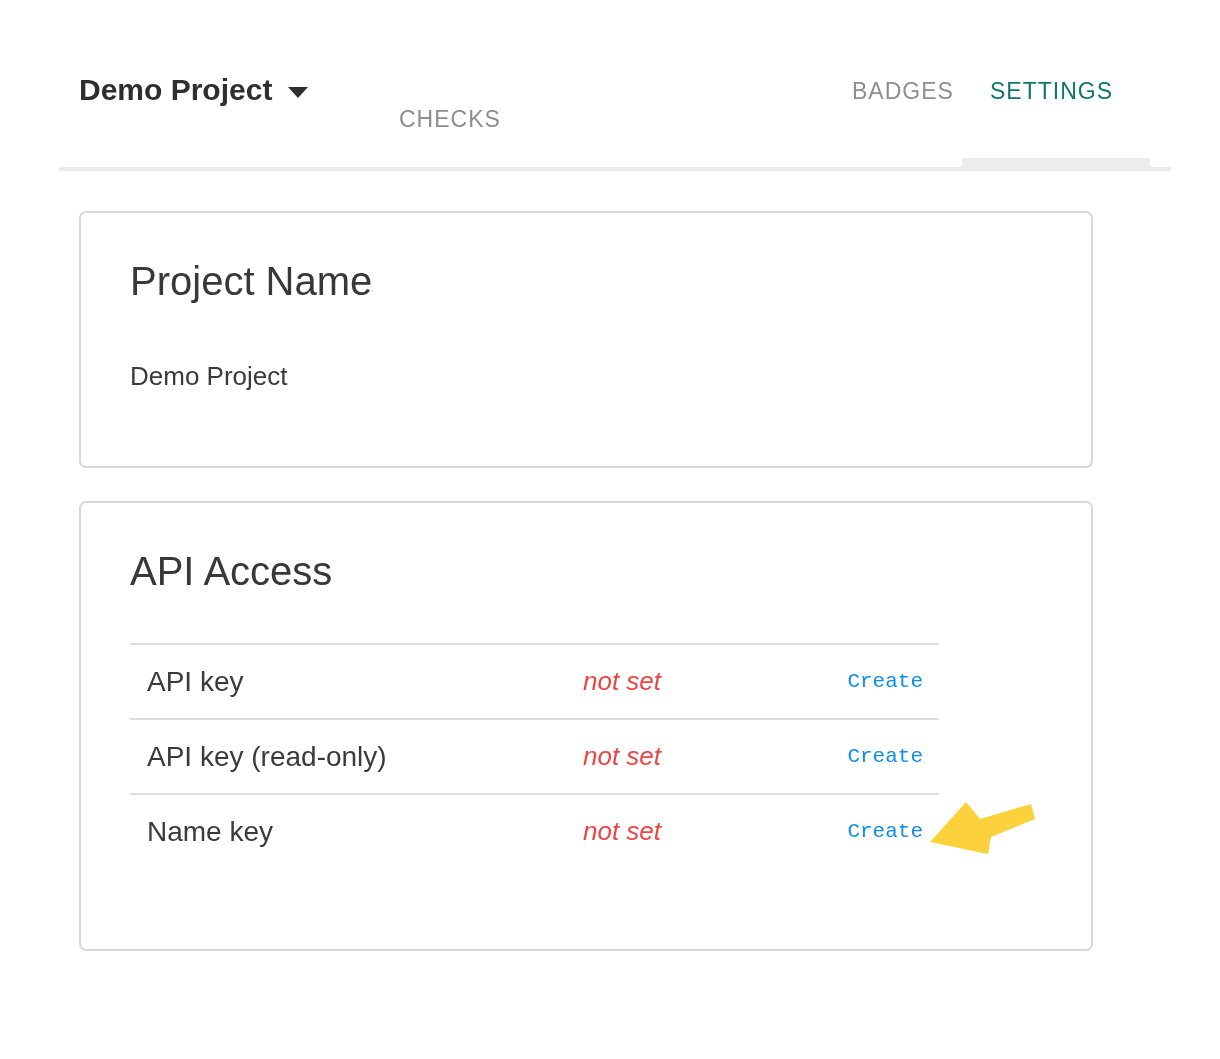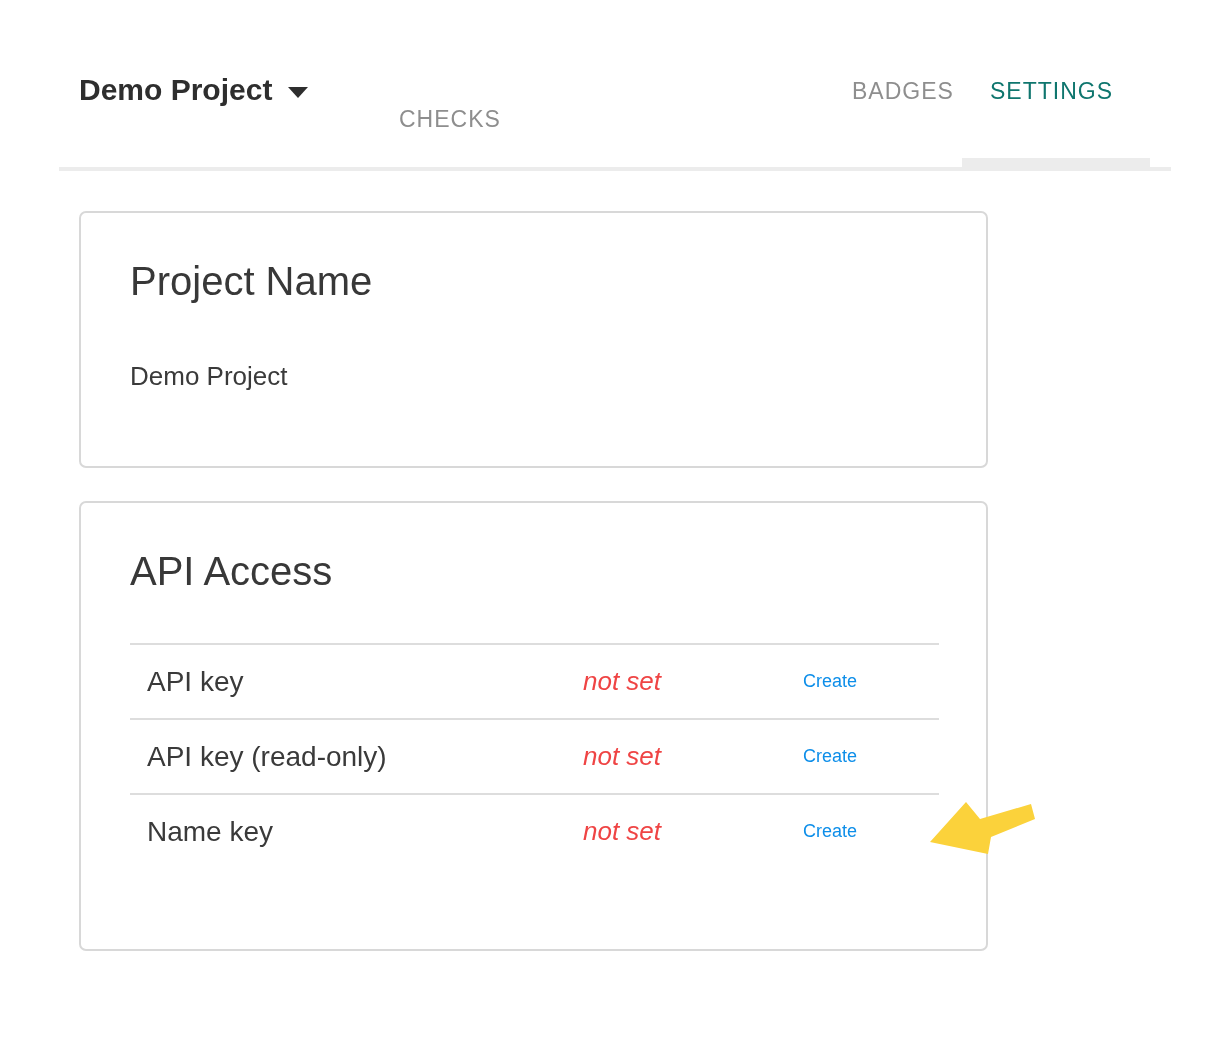--- a/index.html
+++ b/index.html
@@ -72,21 +72,21 @@
     top: 167px;
     width: 1112px;
     height: 4px;
     background: #ececec;
   }
 
   
   .card {
     position: absolute;
     left: 79px;
-    width: 909px;
+    width: 1014px;
     background: #ffffff;
     border: 2px solid #d8d8d8;
     border-radius: 7px;
     box-sizing: border-box;
   }
   .card-project-name { top: 211px; height: 257px; }
   .card-api-access   { top: 501px; height: 450px; }
 
   .card-title {
     position: absolute;
@@ -145,26 +145,27 @@
   }
   .api-row-value {
     flex: 0 0 220px;
     font-size: 26px;
     font-style: italic;
     color: #ef4444;
     white-space: nowrap;
   }
   .api-row-action {
     flex: 1;
-    text-align: left;
+    text-align: right;
     padding-right: 16px;
-    font-size: 18px;
+    font-size: 21px;
     color: #0d8ee9;
     cursor: pointer;
     white-space: nowrap;
+    font-family: Liberation Mono, monospace;
   }
 
   
   .annotation-arrow {
     position: absolute;
     left: 928px;
     top: 794px;
     width: 110px;
     height: 64px;
     pointer-events: none;

